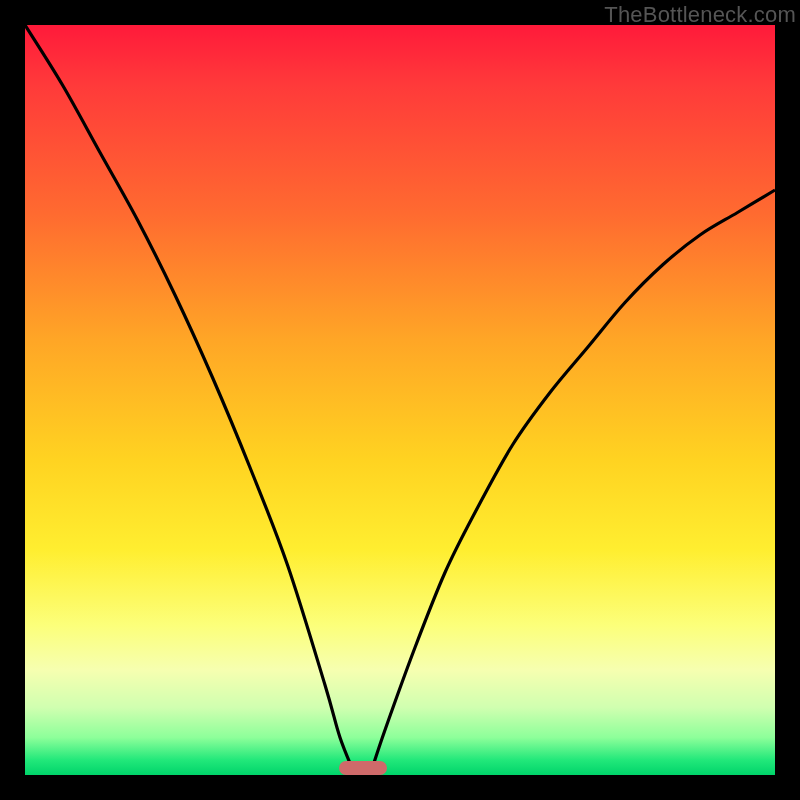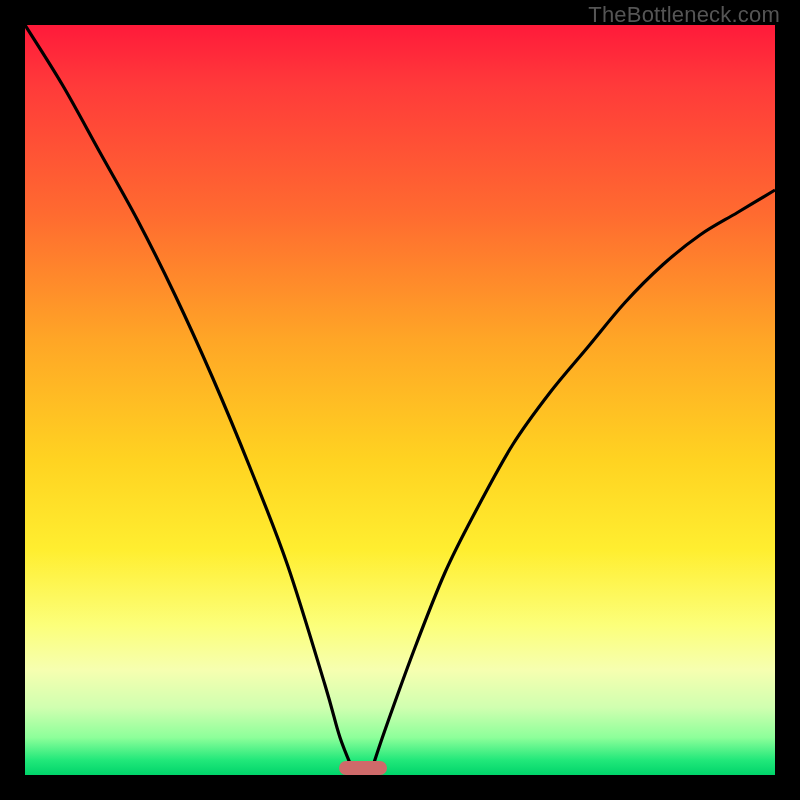--- a/index.html
+++ b/index.html
@@ -34,21 +34,21 @@
       #f6ffb0 86%,
       #d0ffb0 91%,
       #8dff9a 95%,
       #22e87a 98%,
       #00d46a 100%
     );
   }
   .watermark {
     position: absolute;
     top: 2px;
-    right: 20px;
+    right: 4px;
     color: #555;
     font-size: 22px;
     font-weight: 500;
     letter-spacing: 0.2px;
     user-select: none;
   }
   svg.curves {
     position: absolute;
     inset: 0;
   }

